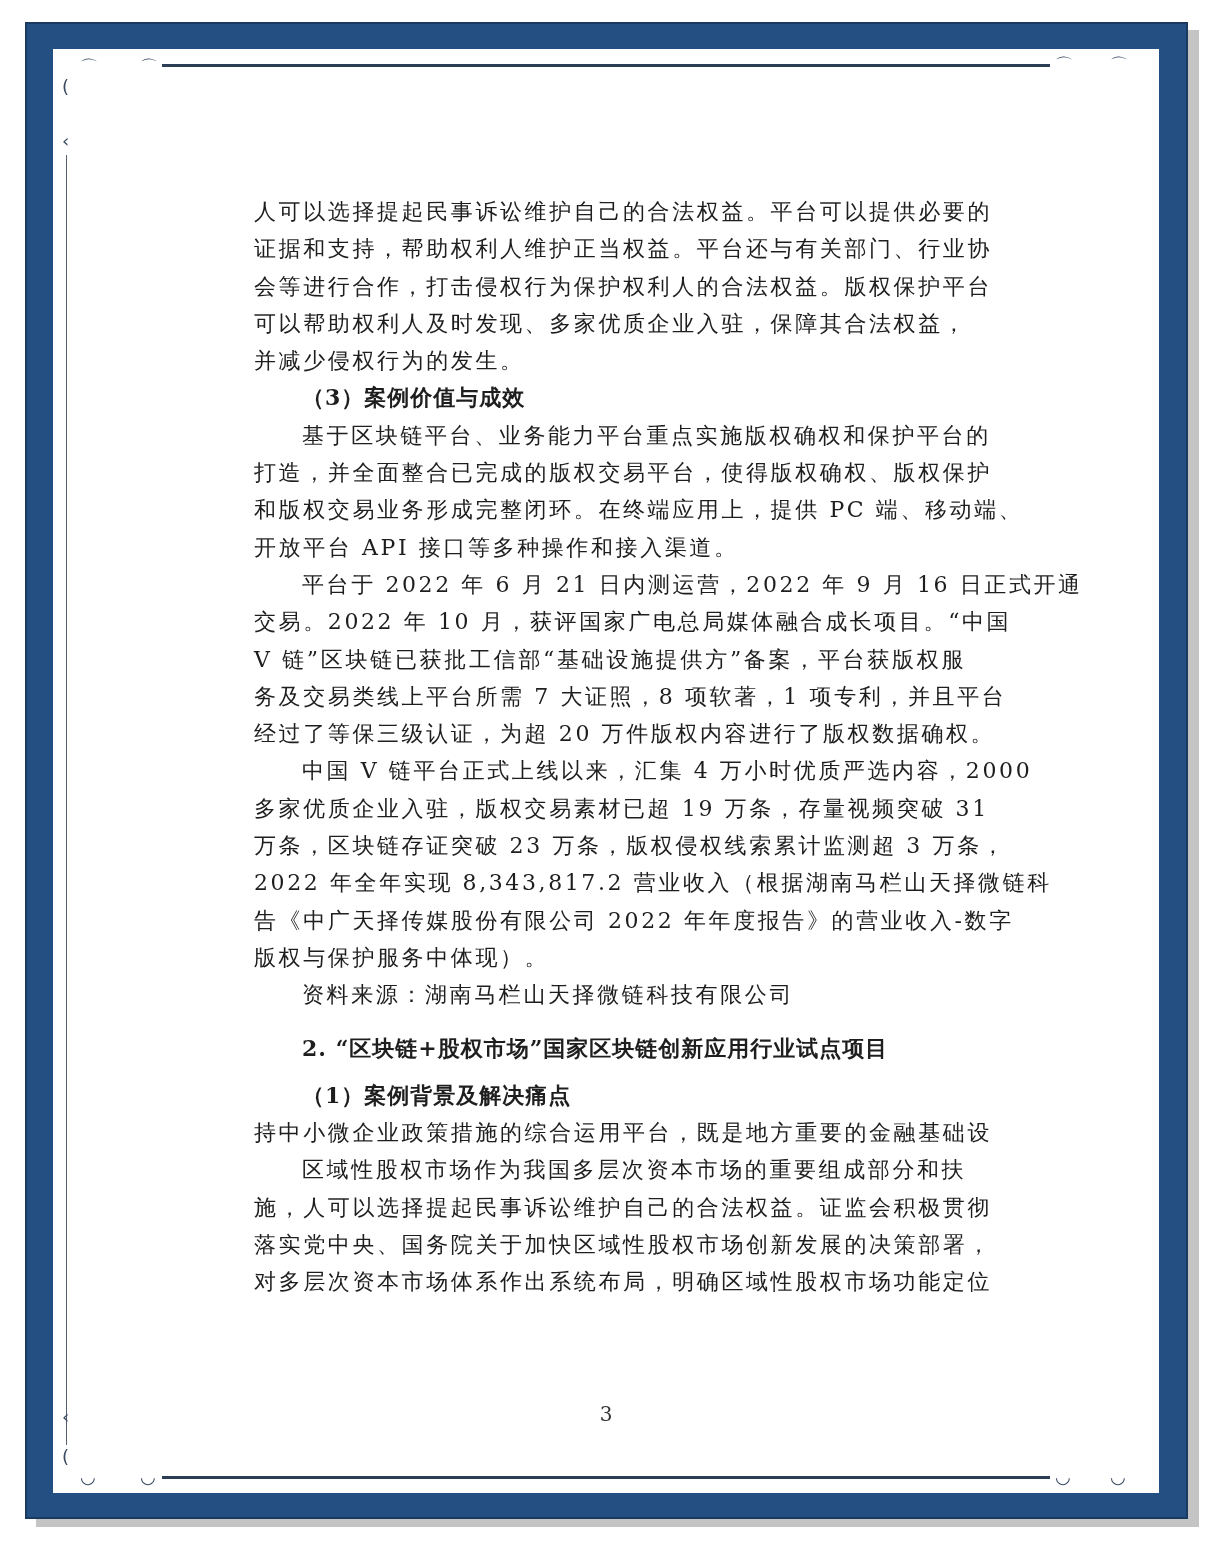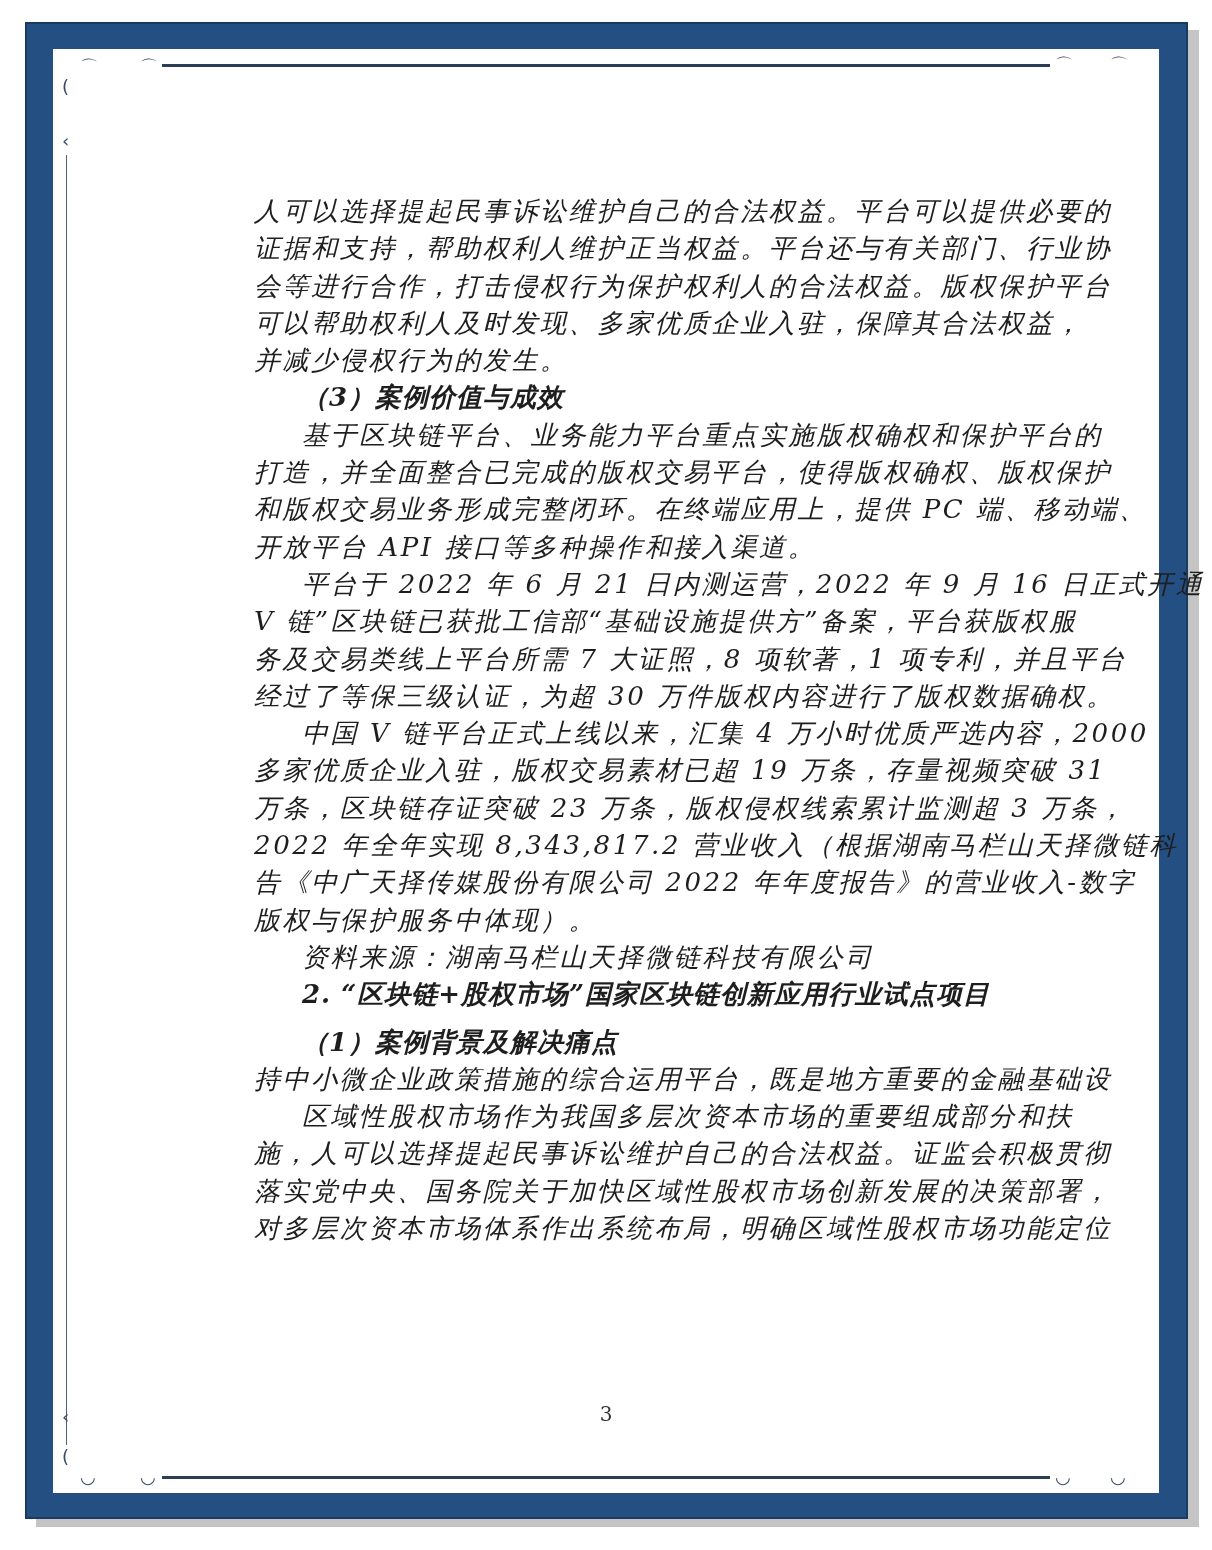--- a/index.html
+++ b/index.html
@@ -75,44 +75,44 @@
   .content {
     position: absolute;
     left: 254px;
     top: 193px;
     width: 712px;
     color: #1e1e1e;
   }
   .line {
     height: 37.3px;
     line-height: 37.3px;
-    font-size: 26px;
+    font-size: 22px;
     white-space: nowrap;
     letter-spacing: 2.6px;
     text-align: justify;
     text-align-last: justify;
-    font-style: italic;
   }
   .line.last {
     text-align-last: left;
   }
   .indent {
     padding-left: 48px;
   }
   .heading {
     font-weight: bold;
     padding-left: 48px;
     text-align-last: left;
     letter-spacing: 1px;
   }
   .section-heading {
     font-weight: bold;
     padding-left: 48px;
     text-align-last: left;
     letter-spacing: 1px;
+    margin-top: 16px;
     margin-bottom: 10px;
   }
   .page-number {
     position: absolute;
     left: 0;
     width: 1212px;
     top: 1402px;
     text-align: center;
     font-size: 20px;
     color: #333;
@@ -156,23 +156,24 @@
 
   <div>
     <div class="line indent">基于区块链平台、业务能力平台重点实施版权确权和保护平台的</div>
     <div class="line">打造，并全面整合已完成的版权交易平台，使得版权确权、版权保护</div>
     <div class="line">和版权交易业务形成完整闭环。在终端应用上，提供 PC 端、移动端、</div>
     <div class="line last">开放平台 API 接口等多种操作和接入渠道。</div>
   </div>
 
   <div>
     <div class="line indent">平台于 2022 年 6 月 21 日内测运营，2022 年 9 月 16 日正式开通</div>
+    <div class="line">交易。2022 年 10 月，获评国家广电总局媒体融合成长项目。“中国</div>
     <div class="line">V 链”区块链已获批工信部“基础设施提供方”备案，平台获版权服</div>
     <div class="line">务及交易类线上平台所需 7 大证照，8 项软著，1 项专利，并且平台</div>
-    <div class="line">经过了等保三级认证，为超 30 万件版权内容进行了版权数据确权。</div>
+    <div class="line">经过了等保三级认证，为超 20 万件版权内容进行了版权数据确权。</div>
   </div>
 
   <div>
     <div class="line indent">中国 V 链平台正式上线以来，汇集 4 万小时优质严选内容，2000</div>
     <div class="line">多家优质企业入驻，版权交易素材已超 19 万条，存量视频突破 31</div>
     <div class="line">万条，区块链存证突破 23 万条，版权侵权线索累计监测超 3 万条，</div>
     <div class="line">2022 年全年实现 8,343,817.2 营业收入（根据湖南马栏山天择微链科</div>
     <div class="line">告《中广天择传媒股份有限公司 2022 年年度报告》的营业收入-数字</div>
     <div class="line last">版权与保护服务中体现）。</div>
   </div>

